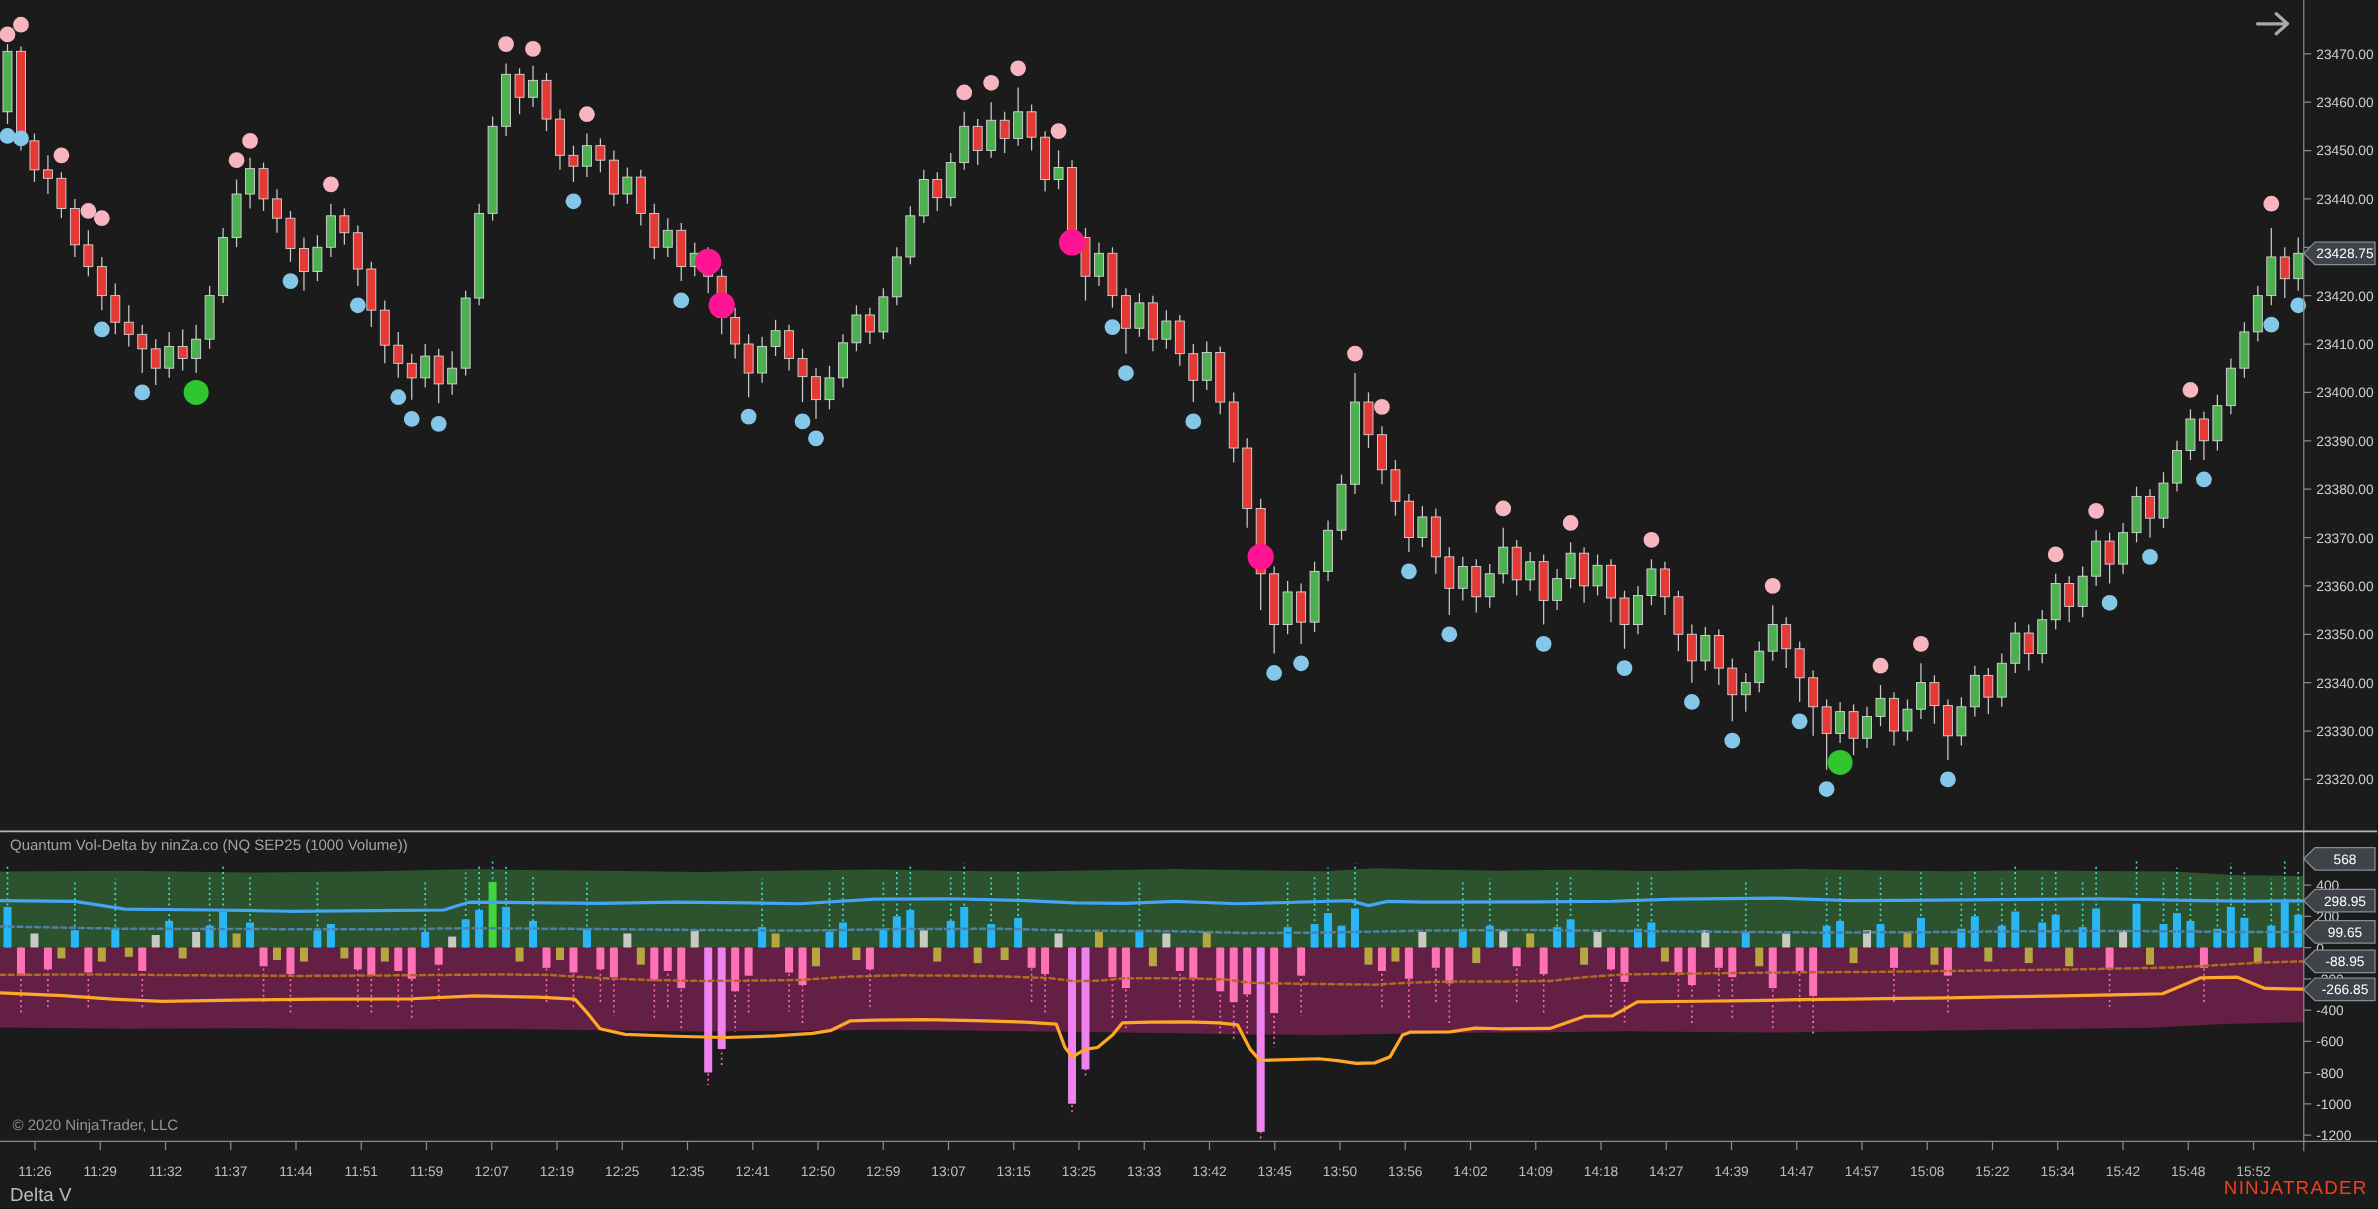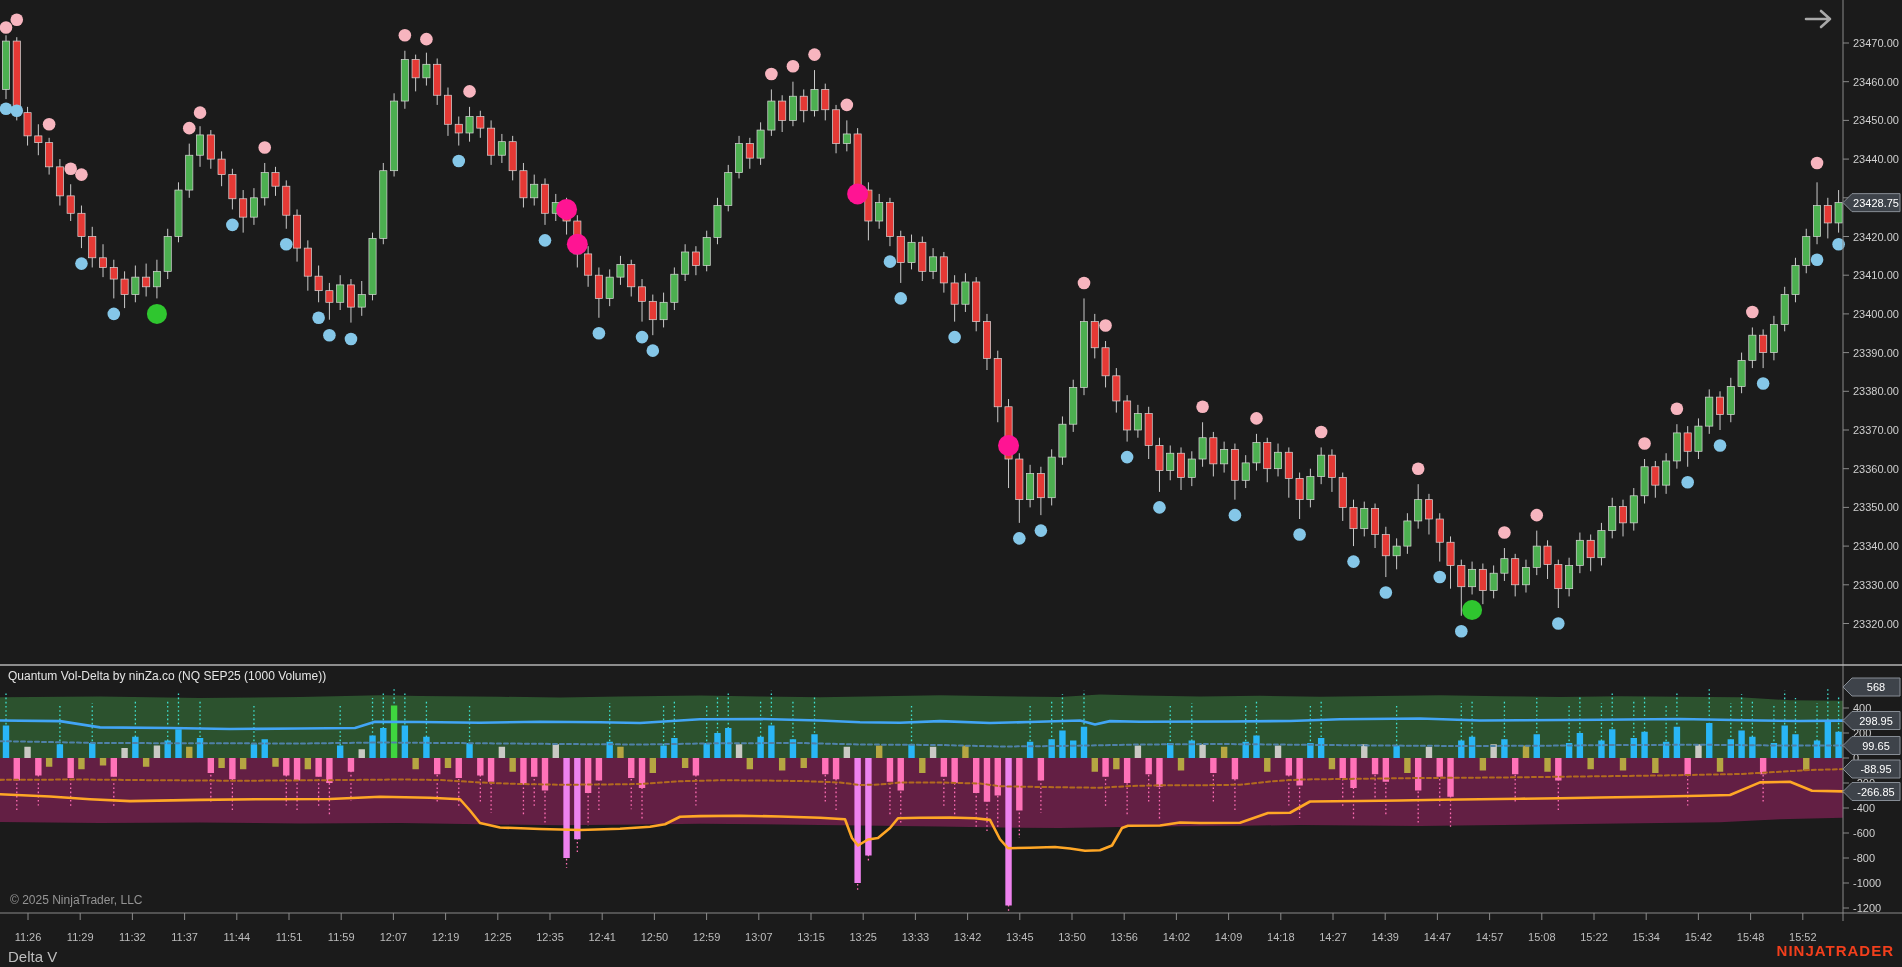--- a/index.html
+++ b/index.html
@@ -1,23 +1,23 @@
 <!DOCTYPE html>
 <html><head>
 <meta charset="utf-8">
 <style>
   html,body{margin:0;padding:0;background:#101010;}
   .stage{position:relative;width:1902px;height:967px;background:#1b1b1b;overflow:hidden;
          font-family:"Liberation Sans",sans-serif;}
   svg text{font-family:"Liberation Sans",sans-serif;}
   .overlay{position:absolute;white-space:nowrap;pointer-events:none;}
-  #indicator-title{left:8px;top:669px;font-size:12px;color:#e5e5e5;}
+  #indicator-title{left:8px;top:669px;font-size:12px;color:#a3a3a3;}
   #copyright{left:10px;top:893px;font-size:12px;color:#949494;}
   #tab-label{left:8px;top:948px;font-size:15px;color:#bdbdbd;}
-  #logo{right:8px;top:942px;font-size:15px;font-weight:bold;letter-spacing:1px;color:#f23f1c;margin-left:12px;}
+  #logo{right:8px;top:942px;font-size:15px;font-weight:normal;letter-spacing:1px;color:#f23f1c;margin-left:12px;}
 </style>
 </head>
 <body>
 
 <div class="stage">
   <svg id="chart-svg" width="1902" height="967">
       <g>
         <path d="M0,758 L0,697.25 L100,696.5 L200,698 L300,697 L380,695.25 L420,696 L500,696.75 L560,697.5 L620,696.5 L700,695.5 L760,696.5 L820,697.25 L880,696.25 L940,695.25 L1000,696.25 L1060,697 L1100,694.5 L1140,695.5 L1200,696.5 L1260,695.75 L1320,696.75 L1380,696 L1440,695.25 L1500,696.25 L1560,697 L1620,696.25 L1680,696.75 L1740,697.25 L1790,700.25 L1843,700.75 L1843,758 Z" fill="#2c522e"></path>
         <path d="M0,758 L0,822 L100,823 L200,822.5 L300,823.5 L400,823 L480,824.25 L560,825.25 L640,824.5 L700,823.75 L760,824.25 L820,825 L880,825.75 L940,826.5 L1000,827.5 L1060,828 L1120,827 L1180,826.25 L1240,825.75 L1300,825 L1360,825.5 L1420,826 L1480,825.25 L1540,824.5 L1600,823.75 L1660,823 L1720,822.25 L1780,819.25 L1843,817.75 L1843,758 Z" fill="#631f44"></path>
         <g>
@@ -882,16 +882,16 @@
       </g>
       <g>
         <polygon points="1843,791.5 1852,782.5 1900,782.5 1900,800.5 1852,800.5" fill="#3e434a" stroke="#878d95" stroke-width="1"></polygon>
         <text x="1876" y="795.5" fill="#ffffff" font-size="11" text-anchor="middle">-266.85</text>
       </g>
       <g>
         <path d="M1806,19 h24 m-9,-8 l9,8 -9,8" fill="none" stroke="#a8a8a8" stroke-width="2.6" stroke-linecap="round" stroke-linejoin="round"></path>
       </g>
     </svg>
   <div class="overlay" id="indicator-title">Quantum Vol-Delta by ninZa.co (NQ SEP25 (1000 Volume))</div>
-  <div class="overlay" id="copyright">© 2025 NinjaTrader, LLC</div>
+  <div class="overlay" id="copyright">© 2020 NinjaTrader, LLC</div>
   <div class="overlay" id="tab-label">Delta V</div>
   <div class="overlay" id="logo">NINJATRADER</div>
 </div>
 
 </body></html>

